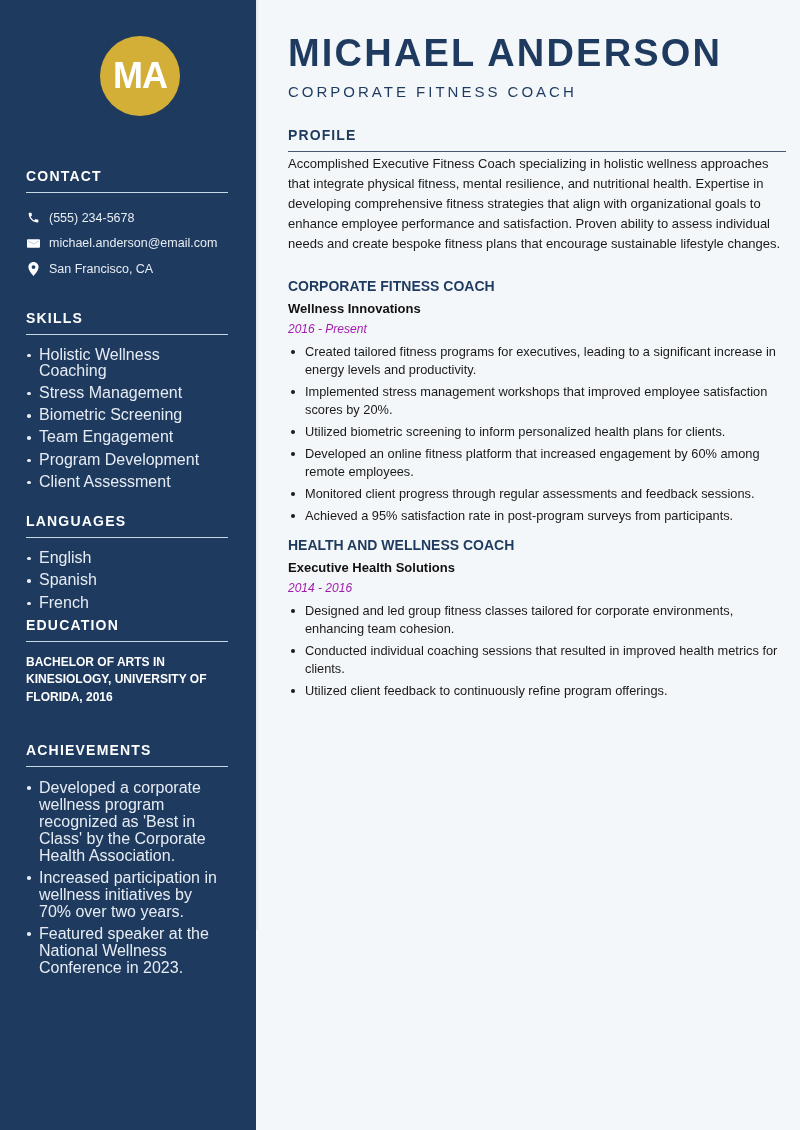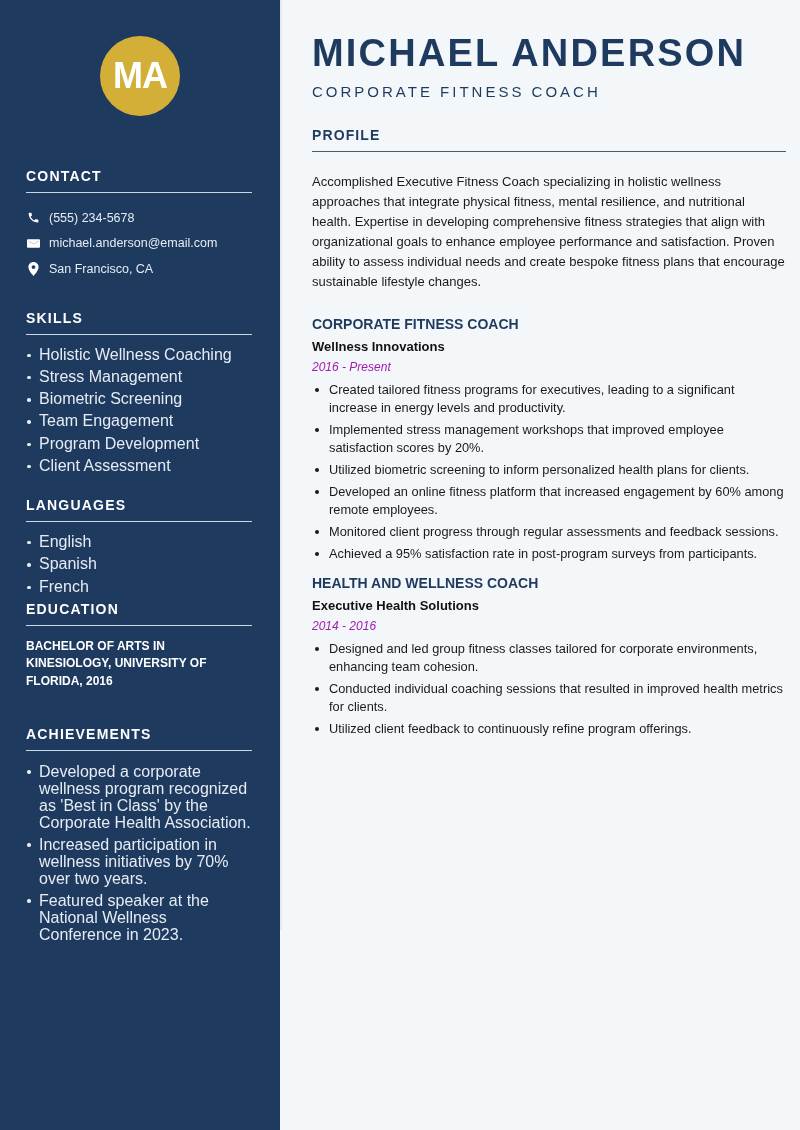--- a/index.html
+++ b/index.html
@@ -1,39 +1,39 @@
 <!DOCTYPE html>
 <html><head>
 <meta charset="utf-8">
 <style>
   * { box-sizing: border-box; margin: 0; padding: 0; }
   html, body { width: 800px; height: 1130px; overflow: hidden; }
   body { font-family: "Liberation Sans", "DejaVu Sans", sans-serif; background: #f4f7f9; }
   .page { display: flex; width: 800px; height: 1130px; }
-  .sidebar { width: 280px; height: 1130px; background: #1e3a5f; color: #fff; padding: 36px 28px 0 26px; }
+  .sidebar { width: 256px; height: 1130px; background: #1e3a5f; color: #fff; padding: 36px 28px 0 26px; }
   .avatar { width: 80px; height: 80px; border-radius: 50%; background: #d4af37; color: #fff;
             font-weight: bold; font-size: 36px; display: flex; align-items: center; justify-content: center;
             margin: 0 auto 0 74px; letter-spacing: -1px; }
   .side-section { margin-top: 0; }
   .side-title { font-size: 14px; font-weight: bold; letter-spacing: 1.2px; color: #fff; padding-bottom: 8px;
                 border-bottom: 1.5px solid #c9d6e6; margin-bottom: 12px; }
   .contact-row { display: flex; align-items: center; font-size: 12.5px; color: #e6ecf3; height: 25.5px; }
   .contact-row .ic { width: 14px; height: 14px; margin-right: 9px; display: inline-flex; align-items: center; justify-content: center; }
   .side-list { list-style: none; }
   .side-list li { position: relative; padding-left: 13px; font-size: 16px; color: #e6ecf3; line-height: 16px; margin-bottom: 6.3px; }
   .side-list li::before { content: ""; position: absolute; left: 1px; top: 7px; width: 3.5px; height: 3.5px; background: #e6ecf3; border-radius: 50%; }
   .edu { font-size: 12px; font-weight: bold; color: #fff; line-height: 17.5px; }
   .ach li { line-height: 17px; margin-bottom: 5px; }
 
   .main { flex: 1; height: 930px; padding: 32px 14px 0 30px; background: #f4f7f9; border-left: 2px solid #e3ebf2; }
   .name { font-size: 38px; font-weight: bold; color: #1e3a5f; letter-spacing: 2.2px; line-height: 42px; }
   .role { font-size: 15px; color: #1e3a5f; letter-spacing: 3px; margin-top: 9px; }
   .main-title { font-size: 14px; font-weight: bold; color: #1e3a5f; letter-spacing: 1.1px; padding-bottom: 8px;
                 border-bottom: 1.5px solid #4a5a6e; }
-  .profile-text { font-size: 13px; color: #1a1a1a; line-height: 20px; margin-top: 20px; }
+  .profile-text { font-size: 13px; color: #1a1a1a; line-height: 20px; margin-top: 2px; }
   .job-title { font-size: 14px; font-weight: bold; color: #1e3a5f; margin-top: 12px; }
   .company { font-size: 13px; font-weight: bold; color: #111; margin-top: 7px; }
   .dates { font-size: 12px; font-style: italic; color: #a21caf; margin-top: 6px; }
   .bullets { list-style: none; margin-top: 7px; }
   .bullets li { position: relative; padding-left: 17px; font-size: 12.8px; color: #1a1a1a; line-height: 18px; margin-bottom: 4px; }
   .bullets li::before { content: ""; position: absolute; left: 3px; top: 7px; width: 4px; height: 4px; background: #1a1a1a; border-radius: 50%; }
 </style>
 </head>
 <body>
 

